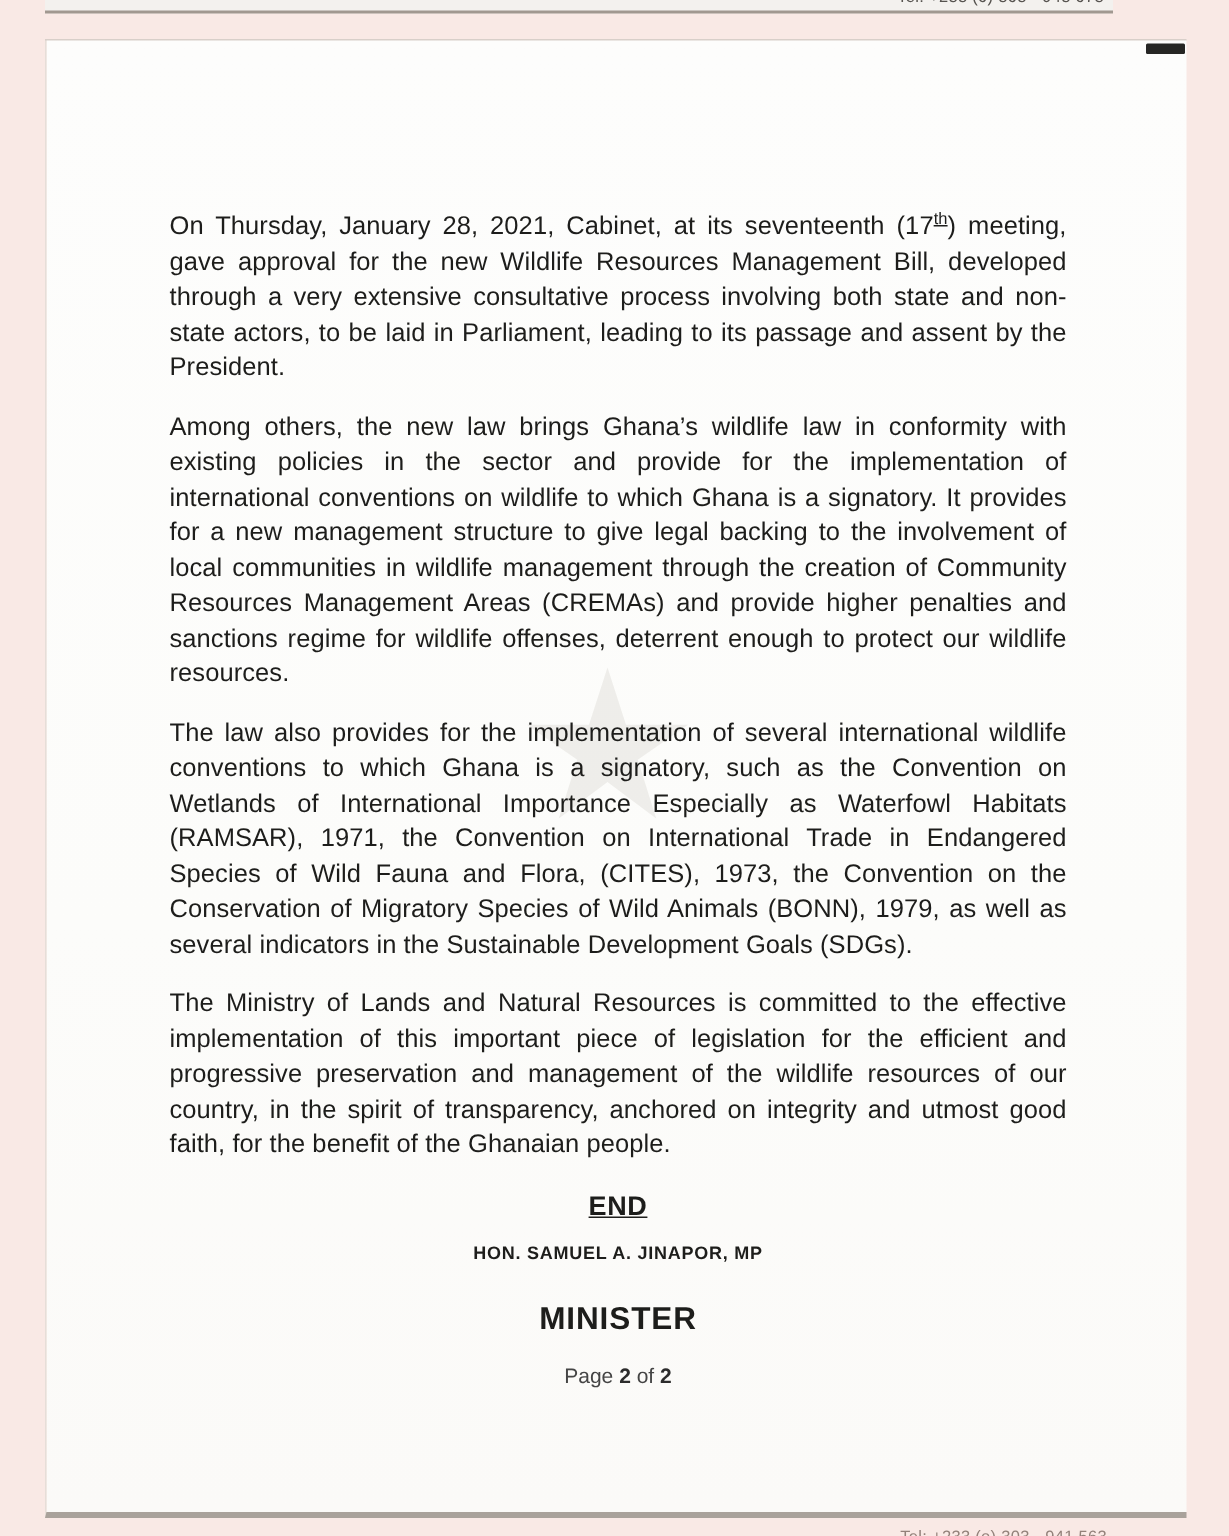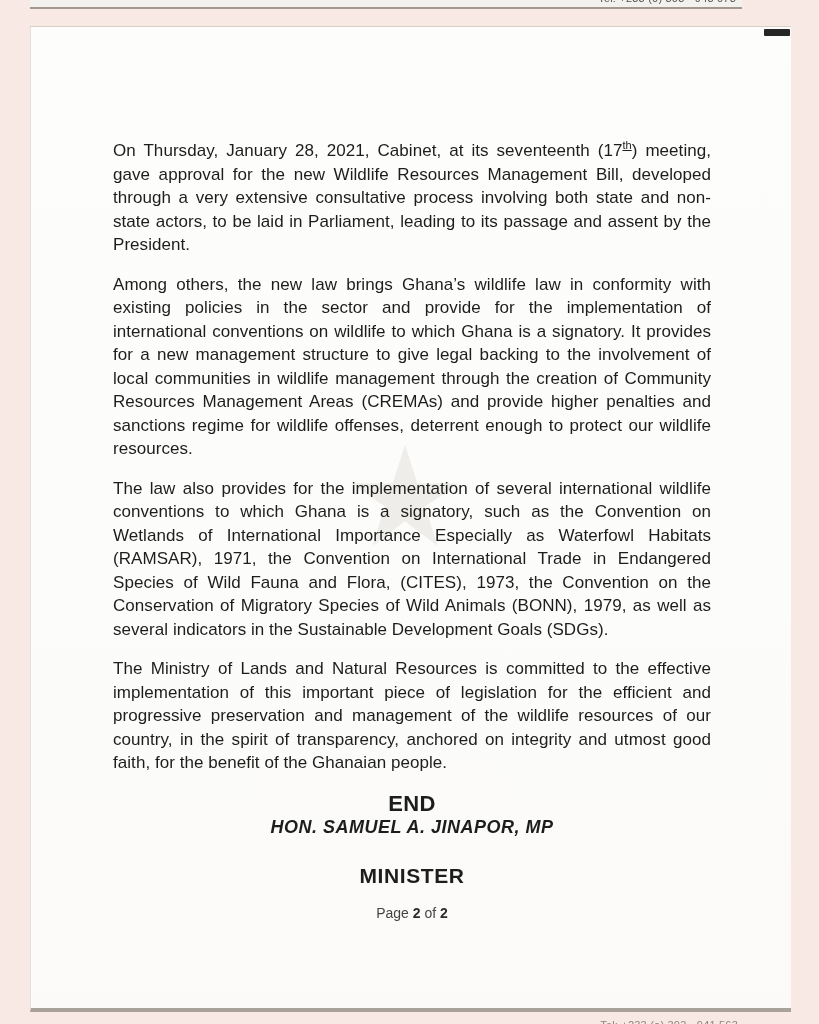--- a/index.html
+++ b/index.html
@@ -75,29 +75,30 @@
   .content p sup {
     font-size: 11px;
     line-height: 0;
     vertical-align: super;
     text-decoration: underline;
   }
 
   .sig-block { text-align: center; margin-top: 12px; }
   .sig-line {
     font-weight: bold;
-    font-size: 22px;
+    font-size: 18px;
     line-height: 26px;
     letter-spacing: 0.4px;
+    text-decoration: underline;
   }
   .sig-name {
     font-weight: bold;
-    font-size: 18px;
+    font-size: 12px;
+    margin-top: 11px;
     letter-spacing: 0.5px;
-    font-style: italic;
   }
   .sig-title {
     font-weight: bold;
     font-size: 21px;
     margin-top: 26px;
     letter-spacing: 0.6px;
   }
   .page-number {
     margin-top: 17px;
     font-size: 14px;

